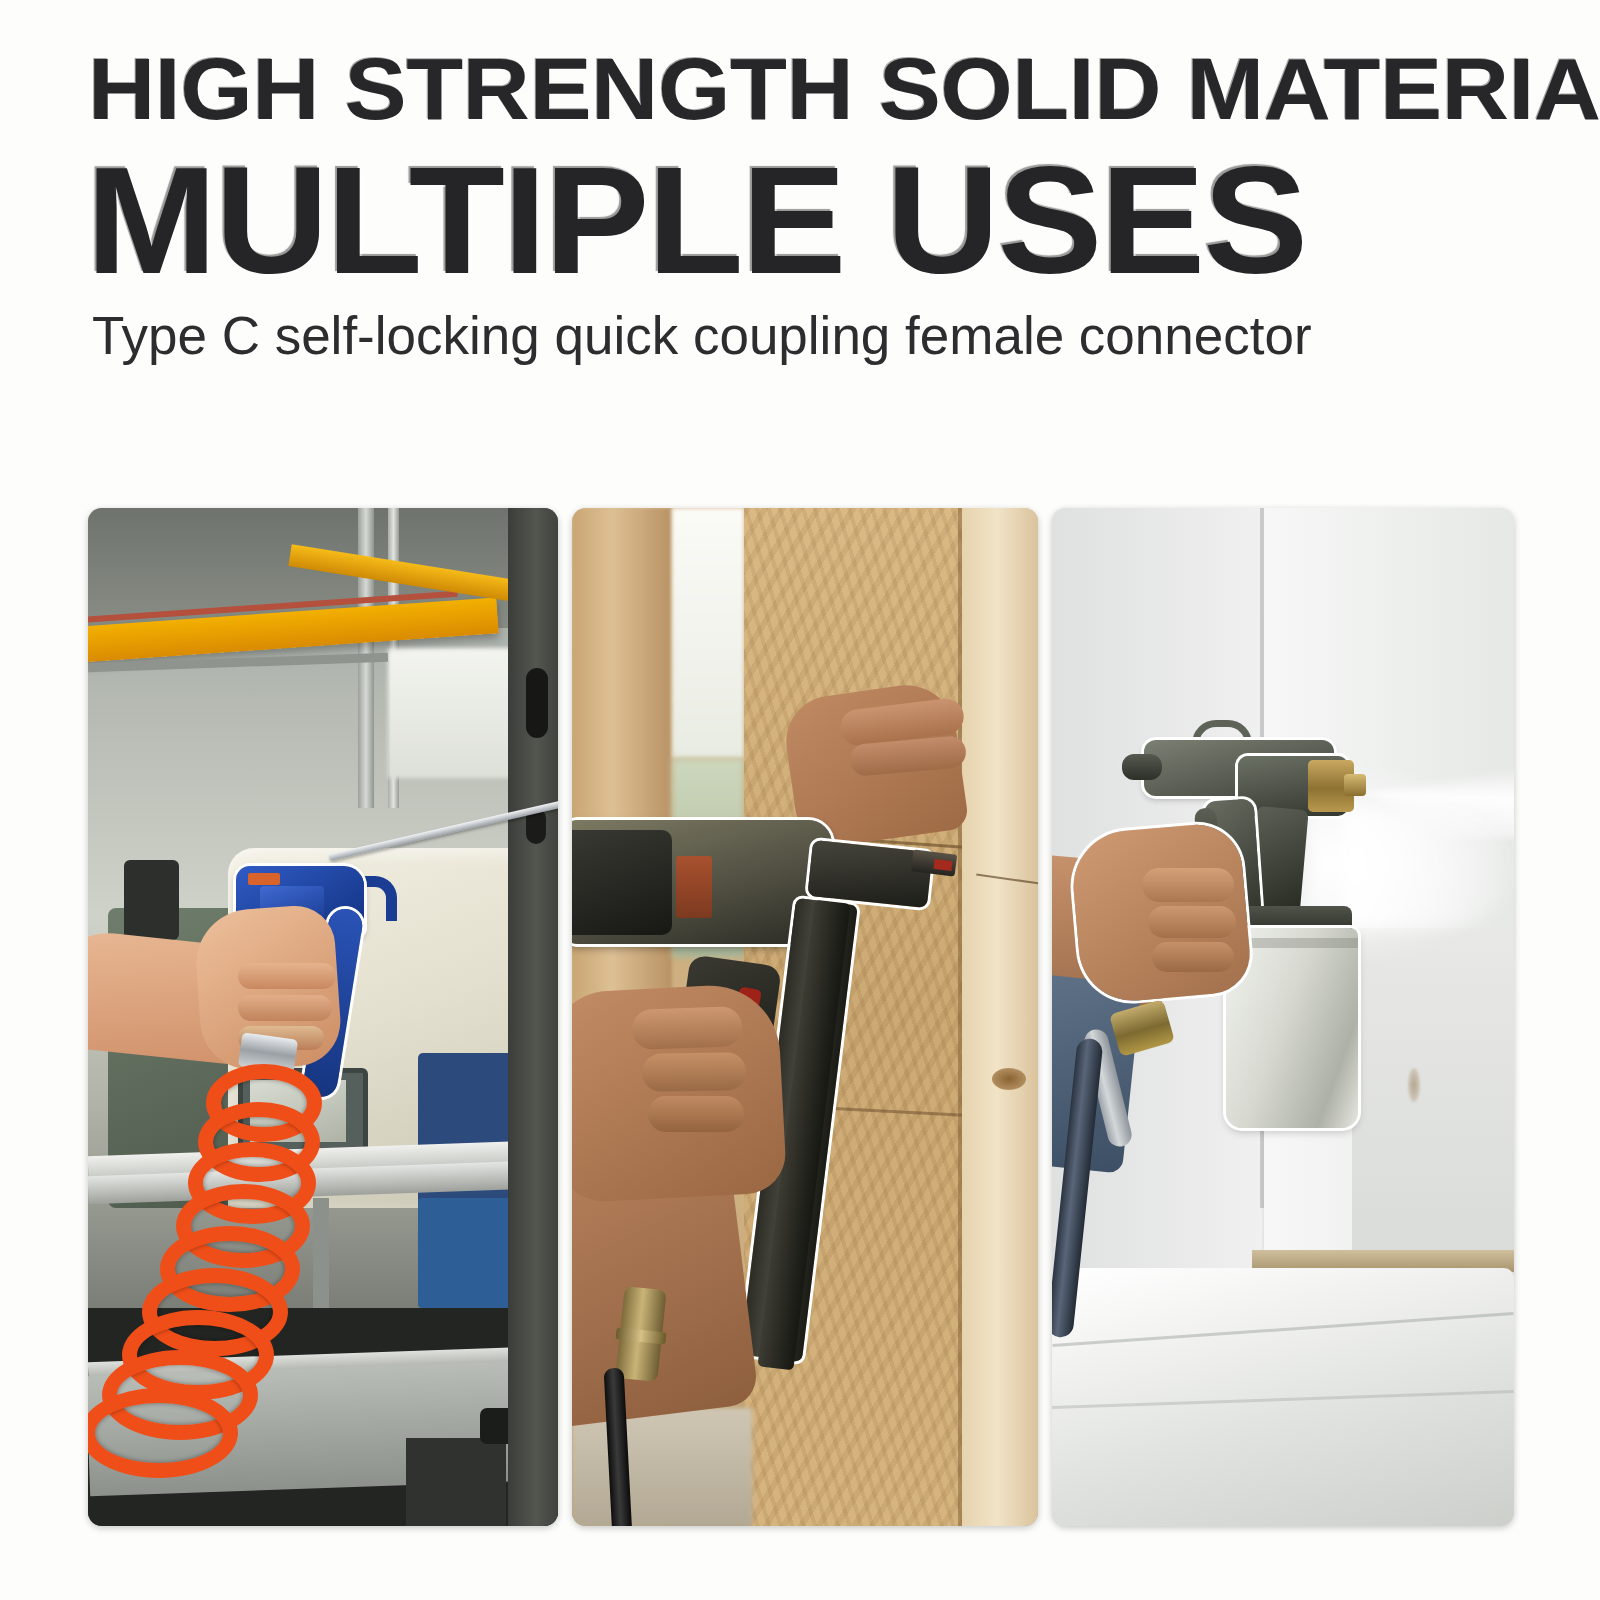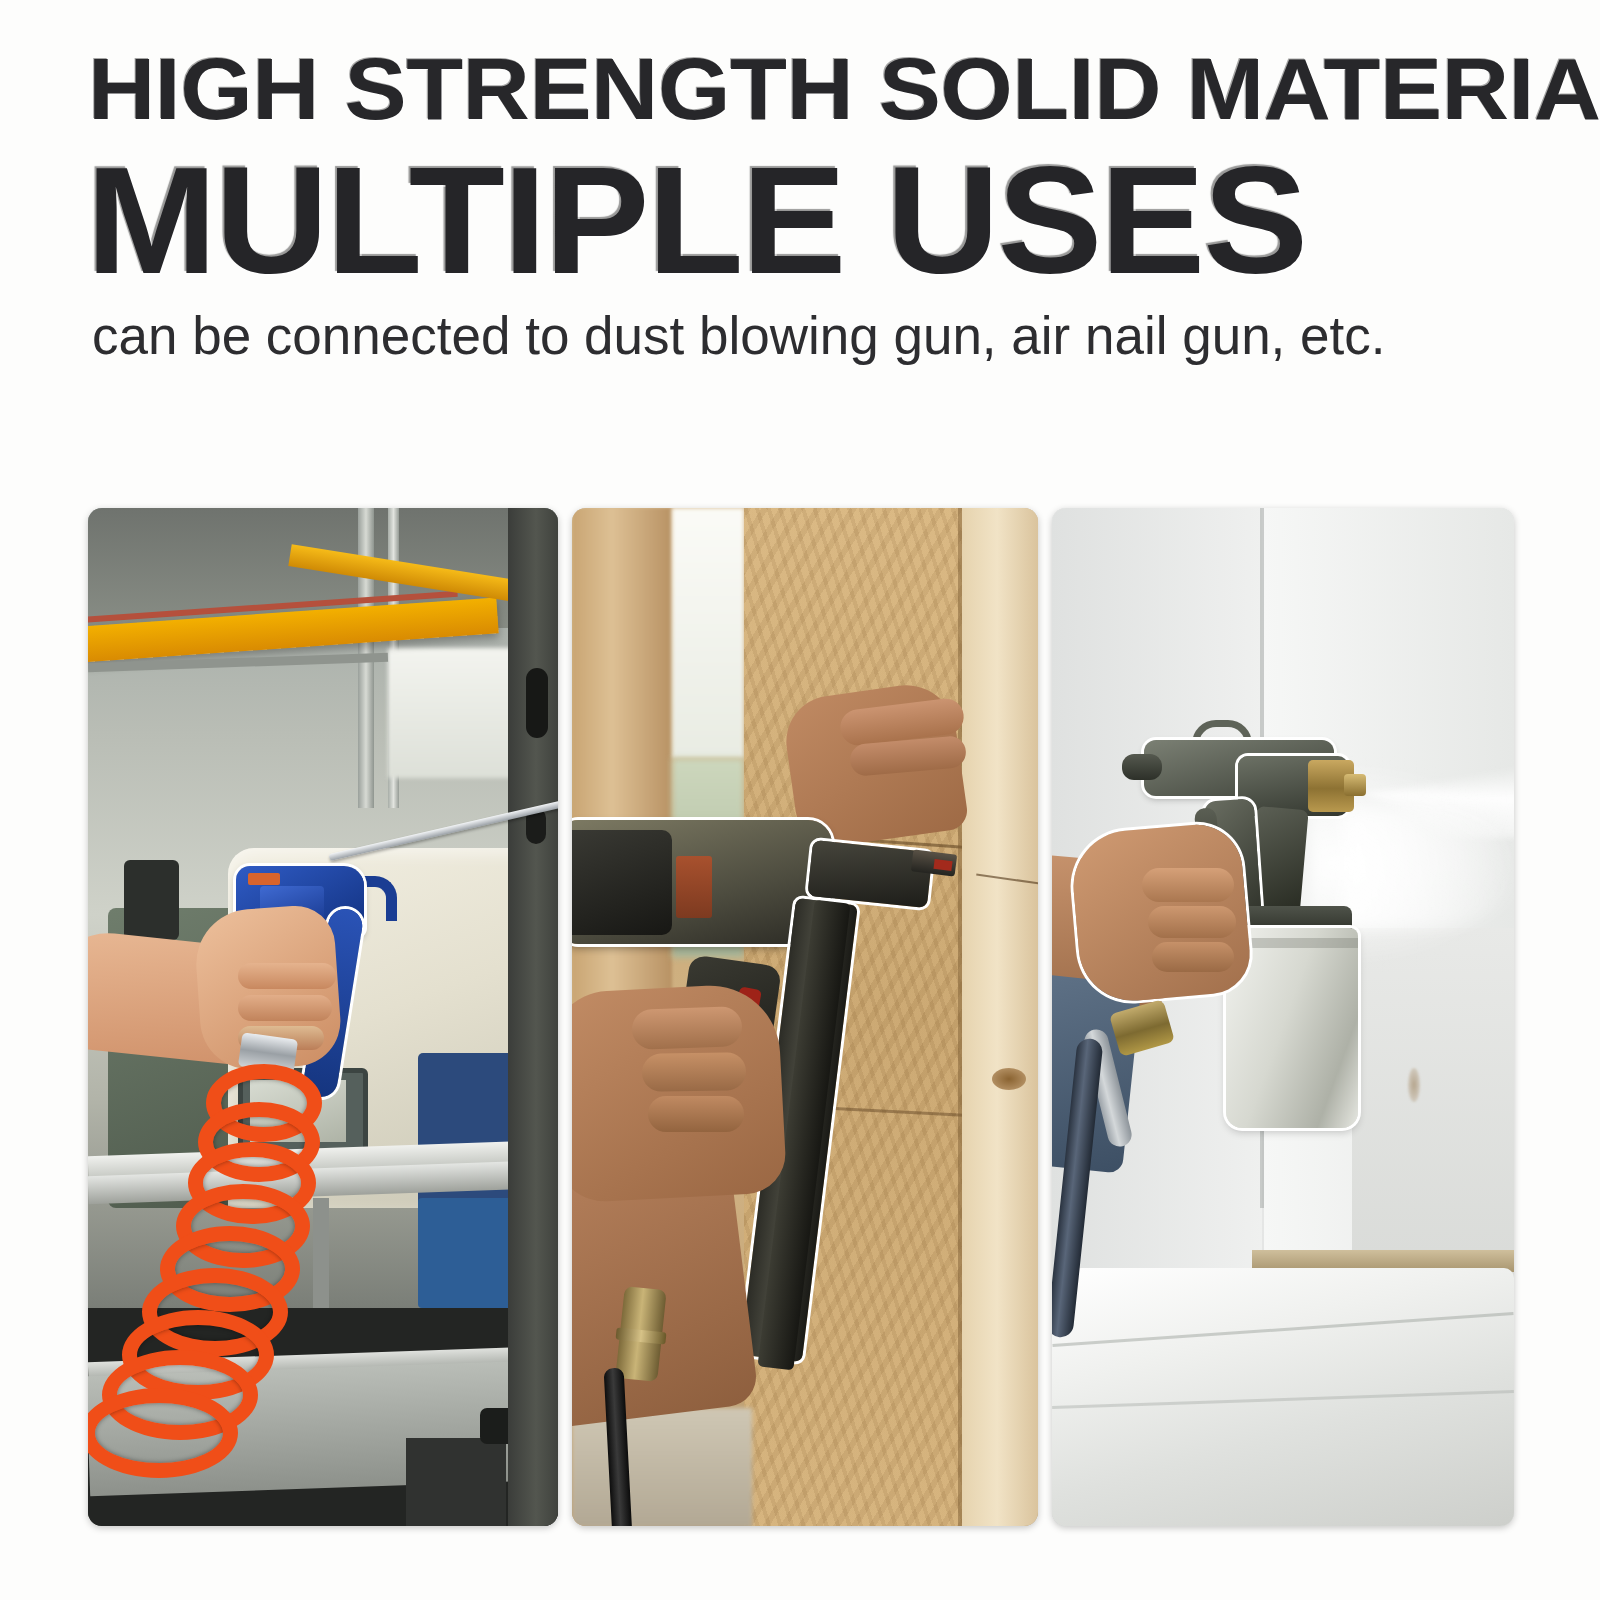--- a/index.html
+++ b/index.html
@@ -294,21 +294,21 @@
 </style>
 </head>
 <body style="background: rgb(253, 253, 252);">
 
 <div class="page">
 
   <div class="headline-wrap">
     <div class="headline1">HIGH STRENGTH SOLID MATERIAL</div>
     <div class="headline2">MULTIPLE USES</div>
     <div class="subtitle">
-      <span class="l2">can be connected to dust blowing gun, air nail gun, etc.</span>
+      <span class="l1">Type C self-locking quick coupling female connector</span>
     </div>
   </div>
 
   <div class="panels">
 
     <div class="panel" id="panel-1">
       <div class="scene">
         <div class="p1-bg"></div>
         <div class="p1-ceiling"></div>
         <div class="p1-pipe1"></div>

